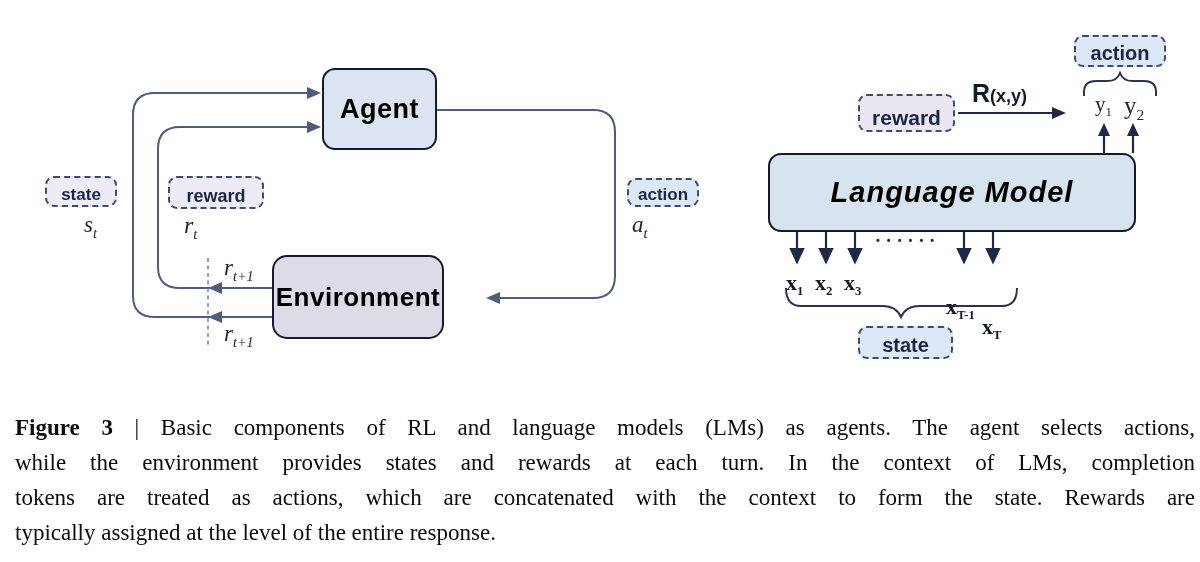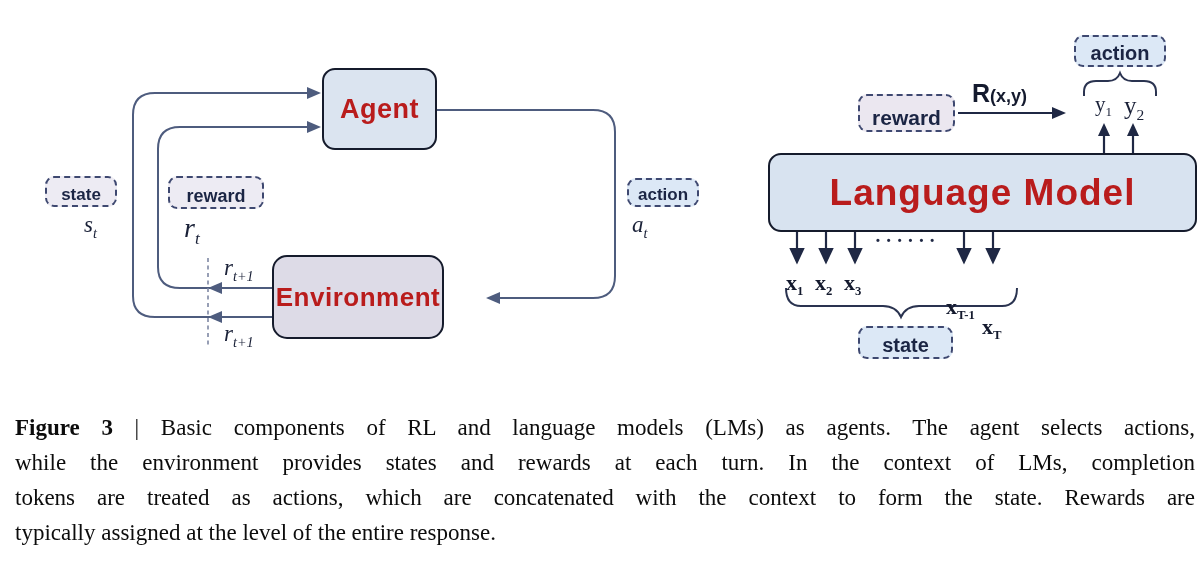--- a/index.html
+++ b/index.html
@@ -2,46 +2,46 @@
 <html><head>
 <meta charset="utf-8">
 <style>
   html,body{margin:0;padding:0;background:#ffffff;}
   #fig{position:relative;width:1200px;height:562px;background:#ffffff;overflow:hidden;
        font-family:"Liberation Sans",sans-serif;}
   svg.layer{position:absolute;left:0;top:0;width:1200px;height:562px;pointer-events:none;}
 
   
   .box{position:absolute;display:flex;align-items:center;justify-content:center;
-       border:2.5px solid #151b2c;border-radius:13px;color:#b91c1c;font-weight:bold;
+       border:2.5px solid #151b2c;border-radius:13px;color:#000000;font-weight:bold;
        box-sizing:border-box;letter-spacing:0.5px;}
   .box.agent{left:322px;top:68px;width:115px;height:82px;background:#dbe4f0;font-size:27px;}
   .box.env{left:272px;top:255px;width:172px;height:84px;background:#dddbe7;font-size:26px;border-radius:15px;}
-  .box.lm{left:768px;top:153px;width:429px;height:79px;background:#d8e3f0;font-size:37px;letter-spacing:1px;}
+  .box.lm{left:768px;top:153px;width:368px;height:79px;background:#d8e3f0;font-size:29px;letter-spacing:1px;font-style:italic;}
 
   
   .dlabel{position:absolute;display:flex;align-items:flex-end;justify-content:center;
           border:2px dashed #3e4870;border-radius:9px;color:#1b2544;font-weight:bold;
           box-sizing:border-box;}
   .lav{background:#edebf3;}
   .blu{background:#dce8f6;}
   .pnk{background:#ebe7f0;}
   .state-l{left:45px;top:176px;width:72px;height:31px;font-size:17px;}
   .reward-l{left:168px;top:176px;width:96px;height:33px;font-size:18px;}
   .action-l{left:627px;top:178px;width:72px;height:29px;font-size:17px;}
   .reward-r{left:858px;top:94px;width:97px;height:38px;font-size:21px;}
   .action-r{left:1074px;top:35px;width:92px;height:32px;font-size:20px;}
   .state-r{left:858px;top:326px;width:95px;height:33px;font-size:20px;}
 
   
   .math{position:absolute;font-family:"Liberation Serif",serif;color:#1a2138;}
   .mathi{font-style:italic;}
   .math sub{font-size:62%;line-height:0;}
   .st{left:84px;top:212px;font-size:23px;}
-  .rt{left:184px;top:212px;font-size:28px;}
+  .rt{left:184px;top:212px;font-size:24px;}
   .at{left:632px;top:212px;font-size:23px;}
   .rt1a{left:224px;top:255px;font-size:23px;}
   .rt1b{left:224px;top:321px;font-size:23px;}
   .y1{left:1095px;top:92px;font-size:21px;}
   .y2{left:1124px;top:92px;font-size:25px;}
   .xt{top:270px;font-size:22px;font-weight:bold;color:#141a2e;}
   .xt sub{font-size:58%;}
   .x1{left:786px;} .x2{left:815px;} .x3{left:844px;} .xt1{left:946px;margin-top:24px;} .xT{left:982px;margin-top:44px;}
 
   .rxy{position:absolute;left:972px;top:79px;color:#141a2e;font-weight:bold;}

